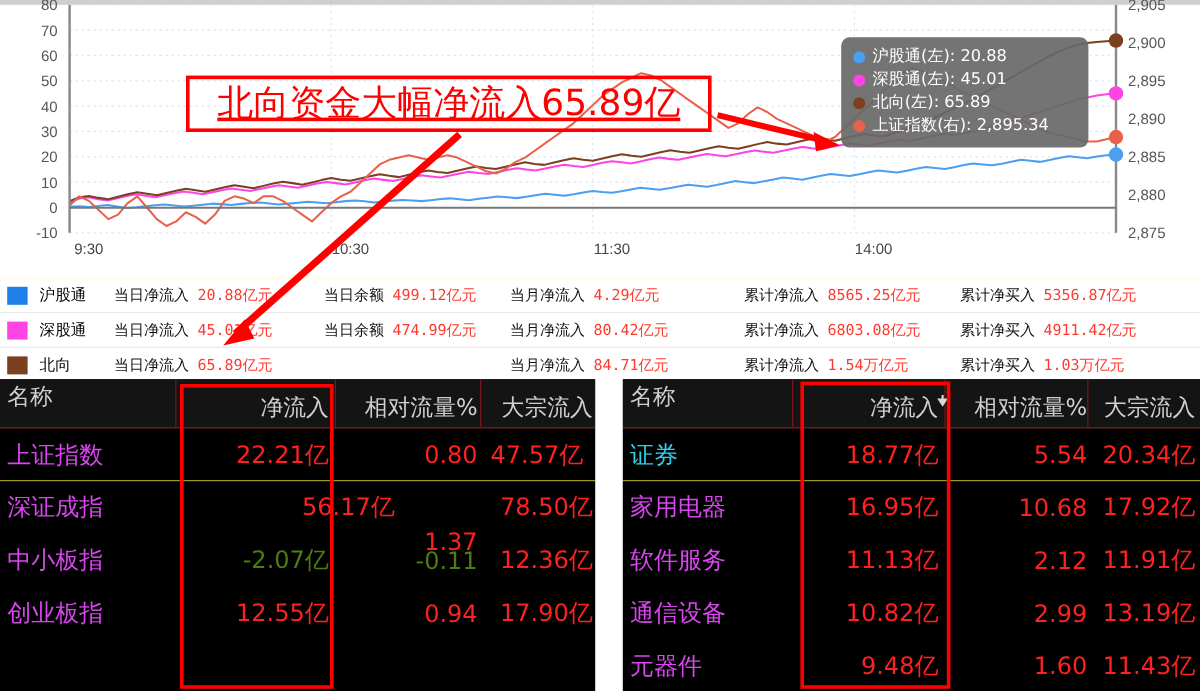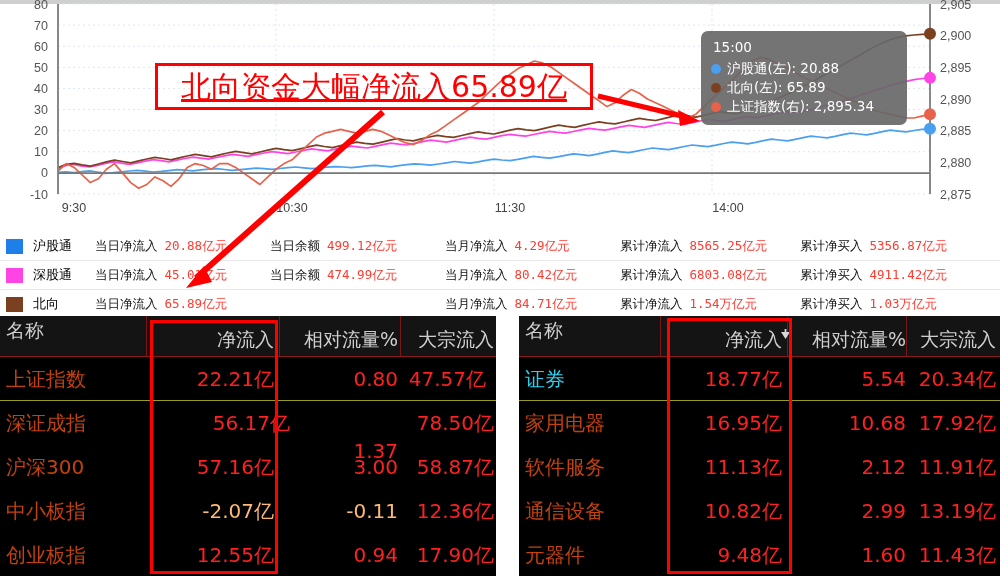--- a/index.html
+++ b/index.html
@@ -47,44 +47,44 @@
   
   .legend{position:absolute;left:0;top:232px;width:1000px;height:84px;background:#fff;}
   .lg-row{position:relative;height:28px;border-bottom:1px solid #e8e8e8;display:flex;align-items:center;}
   .lg-sw{width:17px;height:15px;margin-left:6px;margin-right:10px;flex:none;}
   .lg-name{width:62px;font-size:13px;color:#000000;font-family:"DejaVu Sans","Liberation Sans",sans-serif;}
   .lg-cell{display:flex;align-items:baseline;}
   .lg-k{font-size:12.5px;color:#111;font-family:"DejaVu Sans","Liberation Sans",sans-serif;}
   .lg-v{font-size:12.5px;color:#ff3b30;margin-left:7px;font-family:"DejaVu Sans Mono","Liberation Mono",monospace;}
   .c1{position:absolute;left:95px;}
   .c2{position:absolute;left:270px;}
-  .c3{position:absolute;left:445px;}
+  .c3{position:absolute;left:425px;}
   .c4{position:absolute;left:620px;align-items:flex-end;}
   .c5{position:absolute;left:800px;}
 
   
   .tables{position:absolute;left:0;top:316px;width:1000px;height:260px;background:#fff;}
   .tbl{position:absolute;top:0;height:260px;background:#000;overflow:hidden;}
   .tbl-left{left:0;width:496px;}
   .tbl-right{left:519px;width:481px;}
 
   .hdr{position:relative;height:40px;background:#141414;border-bottom:1px solid #8a1b1b;}
   .hdr .cell{position:absolute;bottom:3px;color:#cfcfcf;font-size:19px;
     font-family:"DejaVu Sans","Liberation Sans",sans-serif;}
   .hdr .name{left:6px;bottom:12px;}
   .vsep{position:absolute;top:0;bottom:0;width:1px;background:#7a1616;}
 
   .row{position:relative;height:44px;}
   .row .nm{position:absolute;left:6px;top:50%;transform:translateY(-50%);
-    font-size:20px;color:#c2410c;font-family:"DejaVu Sans","Liberation Sans",sans-serif;white-space:nowrap;}
+    font-size:20px;color:#d946ef;font-family:"DejaVu Sans","Liberation Sans",sans-serif;white-space:nowrap;}
   .row .nm.cyan{color:#2ad2f0;}
   .row .v{position:absolute;top:50%;transform:translateY(-50%);
     font-size:20px;text-align:right;font-family:"DejaVu Sans","Liberation Sans",sans-serif;white-space:nowrap;}
   .pos{color:#ff2020;}
-  .neg{color:#fdba74;}
+  .neg{color:#4d7c0f;}
   .yline{position:absolute;left:0;right:0;height:1px;background:#9a9a22;}
 
   
   .hl{position:absolute;border:3px solid #ff0000;box-sizing:border-box;pointer-events:none;}
   .hl-left{left:150px;top:4px;width:128px;height:254px;}
   .hl-right{left:148px;top:2px;width:125px;height:256px;}
 
   
   .gap{position:absolute;left:496px;top:0;width:23px;height:260px;background:#fff;}
 
@@ -162,25 +162,28 @@
           <circle cx="930" cy="33.78777777777779" r="6" fill="#7a4020"></circle>
           <circle cx="930" cy="114.20000000000057" r="6" fill="#e8614a"></circle>
         </g>
     </svg>
 
     <div class="anno-box">
       <span class="anno-text">北向资金大幅净流入65.89亿</span>
     </div>
 
     <div class="tooltip">
-      <div class="tt-time">15:00</div>
       <div id="tt-rows">
           <div class="tt-row">
             <span class="tt-dot" style="background: rgb(74, 159, 240);"></span>
             <span>沪股通(左): 20.88</span>
+          </div>
+          <div class="tt-row">
+            <span class="tt-dot" style="background: rgb(255, 68, 230);"></span>
+            <span>深股通(左): 45.01</span>
           </div>
           <div class="tt-row">
             <span class="tt-dot" style="background: rgb(122, 64, 32);"></span>
             <span>北向(左): 65.89</span>
           </div>
           <div class="tt-row">
             <span class="tt-dot" style="background: rgb(232, 97, 74);"></span>
             <span>上证指数(右): 2,895.34</span>
           </div>
         </div>
@@ -289,29 +292,23 @@
       <div id="left-rows">
           <div class="row">
             <span class="nm">上证指数</span>
             <span class="v pos" style="left: 150px; width: 124px;">22.21亿</span>
             <span class="v pos" style="left: 283px; width: 115px;">0.80</span>
             <span class="v pos" style="left: 396px; width: 90px;">47.57亿</span>
             <div class="yline" style="bottom: 0px;"></div>
           </div>
           <div class="row">
             <span class="nm">深证成指</span>
-            <span class="v pos" style="left: 150px; width: 140px;">56.17亿</span>
+            <span class="v pos" style="left: 150px; width: 140px; padding-left: 39px;">56.17亿</span>
             <span class="v pos" style="left: 283px; width: 115px; margin-top: 28px;">1.37</span>
             <span class="v pos" style="left: 404px; width: 90px;">78.50亿</span>
-          </div>
-          <div class="row">
-            <span class="nm">沪深300</span>
-            <span class="v pos" style="left: 150px; width: 124px;">57.16亿</span>
-            <span class="v pos" style="left: 283px; width: 115px;">3.00</span>
-            <span class="v pos" style="left: 404px; width: 90px;">58.87亿</span>
           </div>
           <div class="row">
             <span class="nm">中小板指</span>
             <span class="v neg" style="left: 150px; width: 124px;">-2.07亿</span>
             <span class="v neg" style="left: 283px; width: 115px;">-0.11</span>
             <span class="v pos" style="left: 404px; width: 90px;">12.36亿</span>
           </div>
           <div class="row">
             <span class="nm">创业板指</span>
             <span class="v pos" style="left: 150px; width: 124px;">12.55亿</span>

